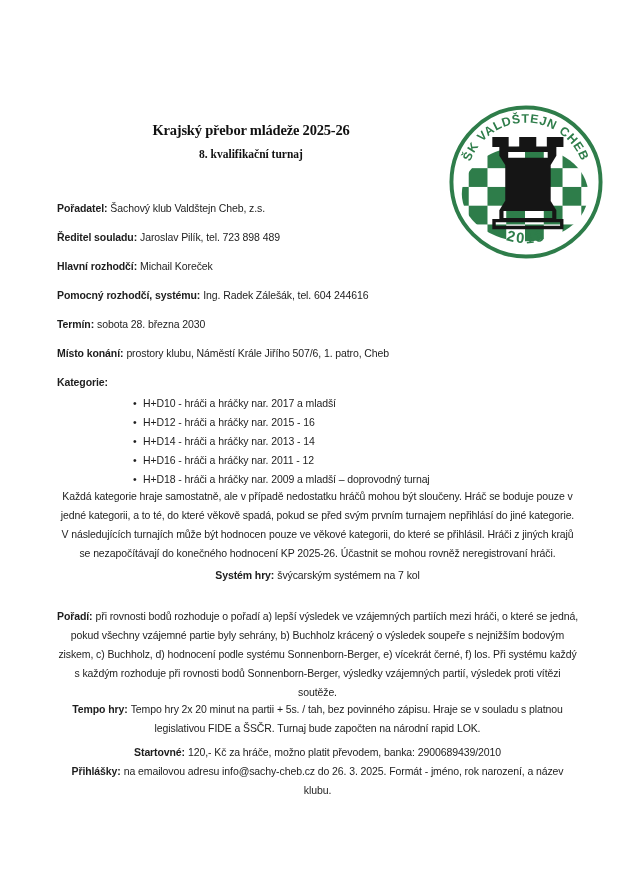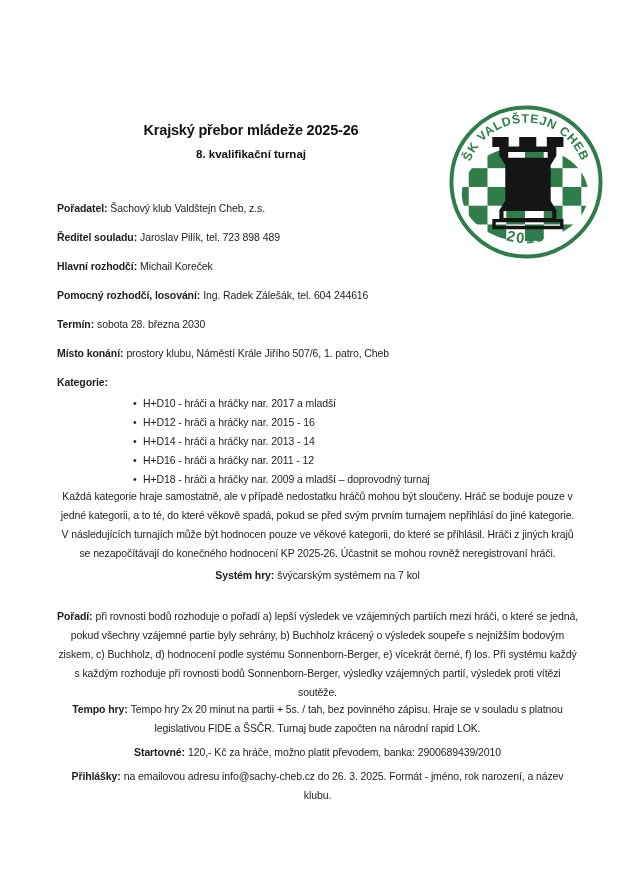--- a/index.html
+++ b/index.html
@@ -8,20 +8,21 @@
     width:630px; height:892px;
     background:#ffffff;
     font-family:"Liberation Sans", sans-serif;
     color:#1d1d1d;
     overflow:hidden;
   }
   
   .header-text {
     position:absolute; top:121px; left:57px; width:388px;
     text-align:center;
+    font-family:Liberation Serif, serif;
   }
   .header-text h1 {
     margin:0; font-size:14.5px; font-weight:bold; line-height:18px;
     letter-spacing:-0.2px; color:#111;
   }
   .header-text h2 {
     margin:8px 0 0; font-size:11.5px; font-weight:bold; line-height:15px;
     color:#111;
   }
   
@@ -37,21 +38,21 @@
   .lbl { font-weight:bold; margin-right:3px; }
   ul.bullets { list-style:none; margin:2px 0 0; padding:0; }
   ul.bullets li { line-height:19px; }
   ul.bullets .dot { display:inline-block; margin-left:76px; width:10px; }
   .para { margin:0;text-align:center; }
   #para-main  { margin-top:-2px; }
   #system     { margin-top:3px; }
   #poradi     { margin-top:22px; }
   #tempo      { margin-top:-2px; }
   #startovne  { margin-top:5px; }
-  #prihlasky  { margin-top:5px; }
+  #prihlasky  { }
 </style>
 </head>
 <body>
 
 <div class="page">
 
   <div class="logo">
     <svg viewBox="0 0 160 160" width="158" height="158">
       <defs>
         <pattern id="checks" width="38" height="38" patternUnits="userSpaceOnUse" patternTransform="translate(3,9)">
@@ -91,21 +92,21 @@
     <p class="field">
       <span class="lbl">Pořadatel:</span><span>Šachový klub Valdštejn Cheb, z.s.</span>
     </p>
     <p class="field">
       <span class="lbl">Ředitel souladu:</span><span>Jaroslav Pilík, tel. 723 898 489</span>
     </p>
     <p class="field">
       <span class="lbl">Hlavní rozhodčí:</span><span>Michail Koreček</span>
     </p>
     <p class="field">
-      <span class="lbl">Pomocný rozhodčí, losování:</span><span>Ing. Radek Zálešák, tel. 604 244616</span>
+      <span class="lbl">Pomocný rozhodčí, systému:</span><span>Ing. Radek Zálešák, tel. 604 244616</span>
     </p>
     <p class="field">
       <span class="lbl">Termín:</span><span>sobota 28. března 2030</span>
     </p>
     <p class="field">
       <span class="lbl">Místo konání:</span><span>prostory klubu, Náměstí Krále Jiřího 507/6, 1. patro, Cheb</span>
     </p>
     <p class="field">
       <span class="lbl">Kategorie:</span><span></span>
     </p>

